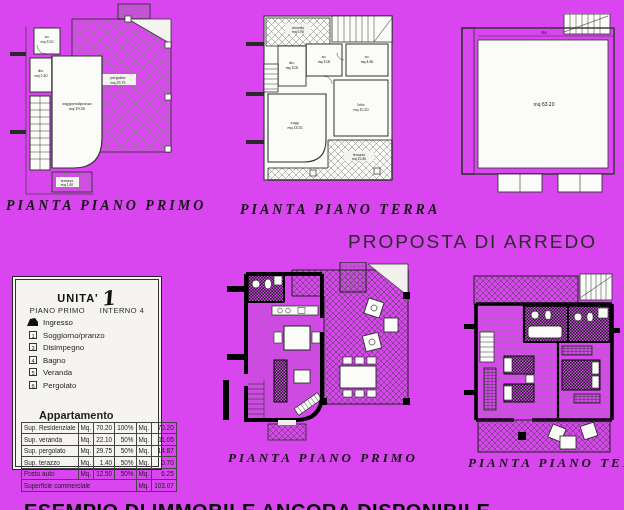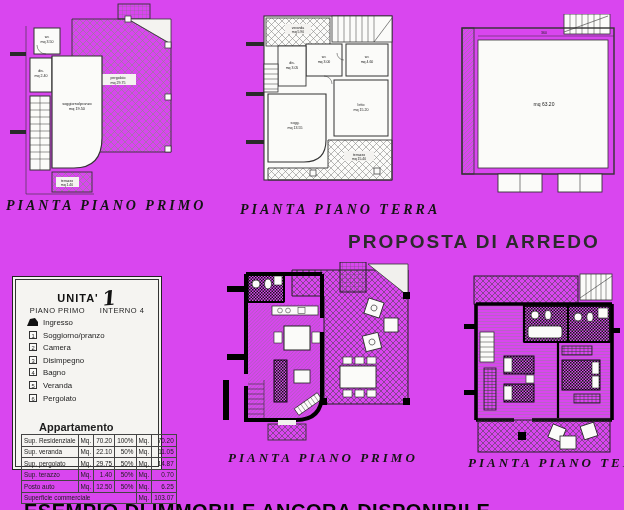--- a/index.html
+++ b/index.html
@@ -3,21 +3,21 @@
 <meta charset="utf-8">
 <style>
   html,body{margin:0;padding:0;}
   body{font-family:"Liberation Sans", sans-serif;background:#d8d8d4;}
   .page{position:relative;width:624px;height:510px;background:#d946ef;overflow:hidden;color:#111;}
   svg{position:absolute;}
   svg text{font-family:"Liberation Sans", sans-serif;fill:#222;}
   .caption{position:absolute;font-family:"Liberation Serif", serif;font-style:italic;font-weight:bold;
            color:#141414;text-align:center;letter-spacing:3px;font-size:14px;white-space:nowrap;}
   .proposta{position:absolute;left:348px;top:231px;width:276px;font-size:19px;letter-spacing:2px;
-            color:#2b2b2b;font-weight:700;white-space:nowrap;}
+            color:#2b2b2b;font-weight:400;white-space:nowrap;}
   .footer{position:absolute;left:24px;top:500px;font-size:20px;font-weight:bold;letter-spacing:.5px;
           color:#060606;white-space:nowrap;}
   
   .legend{position:absolute;left:12px;top:276px;width:150px;height:194px;border:1.6px solid #222;
           background:#f5f4f1;box-sizing:border-box;padding:2px;}
   .legend-inner{border:0.8px solid #333;width:100%;height:100%;box-sizing:border-box;padding:3px 5px 2px 5px;}
   .legend-title{text-align:center;font-size:11px;font-weight:bold;letter-spacing:1px;color:#111;height:22px;}
   .unit-number{display:inline-block;font-family:"DejaVu Serif", serif;font-style:italic;font-weight:bold;
                font-size:20px;transform:rotate(-6deg) translateY(3px);margin-left:3px;}
   .legend-sub{font-size:7.5px;letter-spacing:.5px;text-align:center;margin:1px 0 3px 0;color:#222;}
@@ -187,24 +187,20 @@
         <svg class="entry-icon" width="12" height="8" viewBox="0 0 12 8">
           <polygon points="0,8 3,1 8,0 11,4 11,8" fill="#111"></polygon>
         </svg>
         <span>Ingresso</span>
       </div>
       <div class="legend-row">
         <span class="numbox">1</span>
         <span>Soggiorno/pranzo</span>
       </div>
       <div class="legend-row">
-        <span class="numbox">2</span>
-        <span>Camera</span>
-      </div>
-      <div class="legend-row">
         <span class="numbox">3</span>
         <span>Disimpegno</span>
       </div>
       <div class="legend-row">
         <span class="numbox">4</span>
         <span>Bagno</span>
       </div>
       <div class="legend-row">
         <span class="numbox">5</span>
         <span>Veranda</span>

